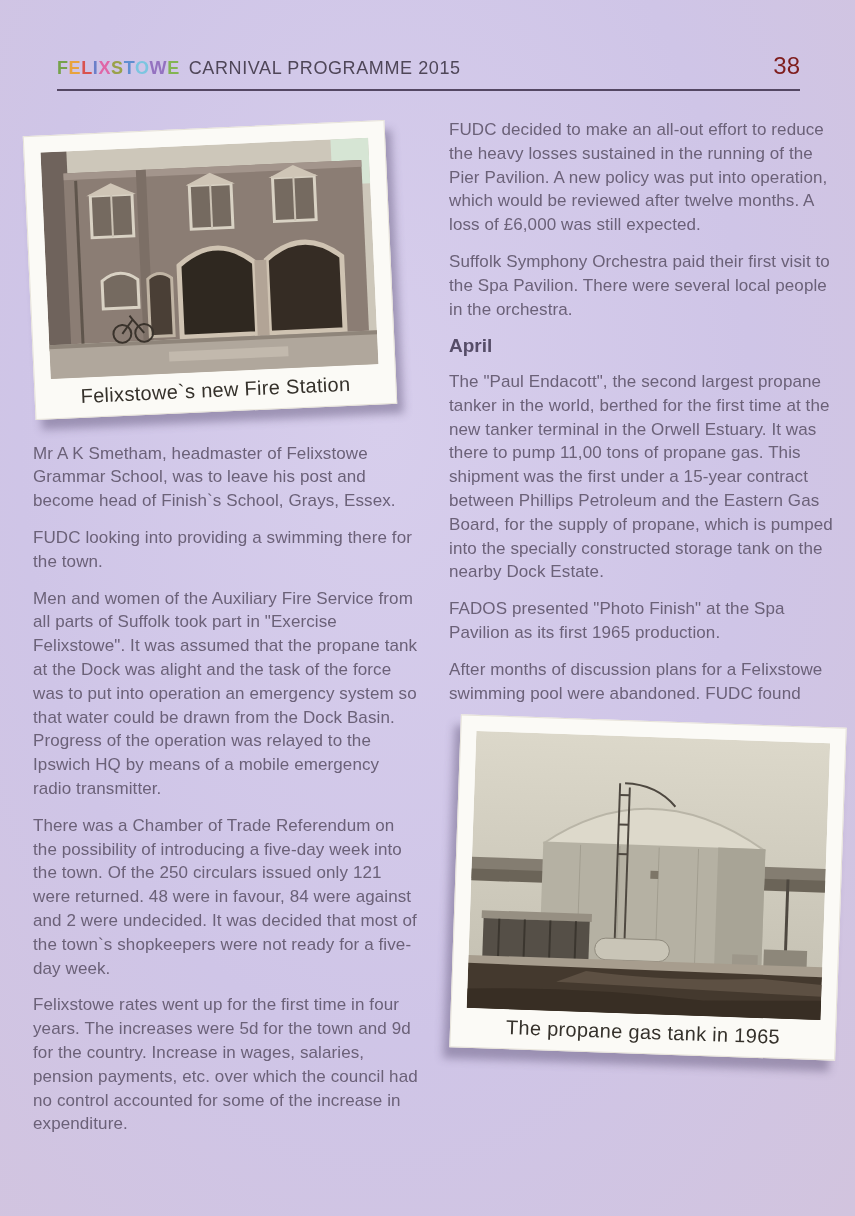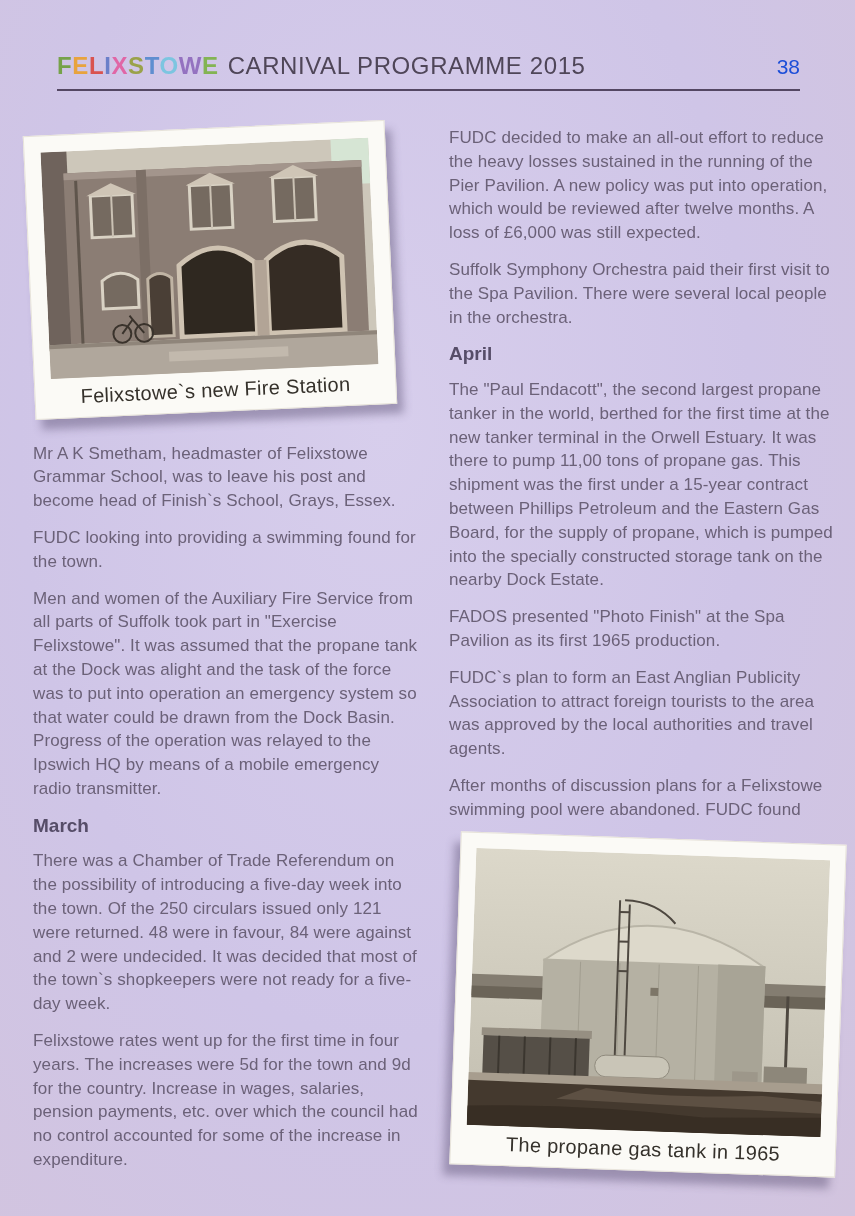--- a/index.html
+++ b/index.html
@@ -6,31 +6,31 @@
   body{
     width:855px;height:1216px;position:relative;overflow:hidden;
     font-family:"Liberation Sans","DejaVu Sans",sans-serif;
     background:radial-gradient(ellipse at 45% 35%, #d7ceec 0%, #cfc5e7 55%, #d2c4de 100%);
   }
   .page{position:absolute;inset:0;}
 
   
   .header{position:absolute;top:52px;left:57px;right:55px;}
   .header-line{display:flex;justify-content:space-between;align-items:baseline;}
-  .logo-title{font-size:24px;letter-spacing:.6px;color:#4f4658;white-space:nowrap;}
+  .logo-title{font-size:18px;letter-spacing:.6px;color:#4f4658;white-space:nowrap;}
   .logo-letter{font-weight:700;}
   .title-rest{margin-left:9px;font-weight:400;color:#4f4658;}
-  .page-number{font-size:21px;color:#1d4ed8;margin-left:44px;}
+  .page-number{font-size:24px;color:#7f1d1d;margin-left:44px;}
   .header-rule{margin-top:9px;border-bottom:2px solid #544763;}
 
   
   .content{position:absolute;top:118px;left:33px;display:flex;gap:28px;}
   .col{width:388px;}
   .col p{
-    margin:8px 0 13px 0;font-size:17px;line-height:1.40;
+    margin:0 0 13px 0;font-size:17px;line-height:1.40;
     color:#6b6178;letter-spacing:.1px;
   }
   .col h3{
     margin:4px 0 11px 0;font-size:19px;line-height:1.3;
     color:#564d68;font-weight:700;
   }
 
   
   .photo-card{
     background:#fbfaf6;border:1px solid #e7e3da;
@@ -113,34 +113,32 @@
             <circle cx="74" cy="186" r="9"></circle>
             <circle cx="96" cy="186" r="9"></circle>
             <path d="M74,186 L85,172 L96,186 M85,172 L82,168"></path>
           </g>
           <line x1="34" y1="30" x2="34" y2="194" stroke="#5f554c" stroke-width="3"></line>
         </svg>
         <div class="photo-caption">Felixstowe`s new Fire Station</div>
       </div>
 
       <p>Mr A K Smetham, headmaster of Felixstowe Grammar School, was to leave his post and become head of Finish`s School, Grays, Essex.</p>
-      <p>FUDC looking into providing a swimming found for the town.</p>
+      <p>FUDC looking into providing a swimming there for the town.</p>
       <p>Men and women of the Auxiliary Fire Service from all parts of Suffolk took part in "Exercise Felixstowe". It was assumed that the propane tank at the Dock was alight and the task of the force was to put into operation an emergency system so that water could be drawn from the Dock Basin. Progress of the operation was relayed to the Ipswich HQ by means of a mobile emergency radio transmitter.</p>
-      <h3>March</h3>
       <p>There was a Chamber of Trade Referendum on the possibility of introducing a five-day week into the town. Of the 250 circulars issued only 121 were returned. 48 were in favour, 84 were against and 2 were undecided. It was decided that most of the town`s shopkeepers were not ready for a five-day week.</p>
       <p>Felixstowe rates went up for the first time in four years. The increases were 5d for the town and 9d for the country. Increase in wages, salaries, pension payments, etc. over which the council had no control accounted for some of the increase in expenditure.</p>
     </div>
 
     <div class="col">
       <p>FUDC decided to make an all-out effort to reduce the heavy losses sustained in the running of the Pier Pavilion. A new policy was put into operation, which would be reviewed after twelve months. A loss of £6,000 was still expected.</p>
       <p>Suffolk Symphony Orchestra paid their first visit to the Spa Pavilion. There were several local people in the orchestra.</p>
       <h3>April</h3>
       <p>The "Paul Endacott", the second largest propane tanker in the world, berthed for the first time at the new tanker terminal in the Orwell Estuary. It was there to pump 11,00 tons of propane gas. This shipment was the first under a 15-year contract between Phillips Petroleum and the Eastern Gas Board, for the supply of propane, which is pumped into the specially constructed storage tank on the nearby Dock Estate.</p>
       <p>FADOS presented "Photo Finish" at the Spa Pavilion as its first 1965 production.</p>
-      <p>FUDC`s plan to form an East Anglian Publicity Association to attract foreign tourists to the area was approved by the local authorities and travel agents.</p>
       <p>After months of discussion plans for a Felixstowe swimming pool were abandoned. FUDC found</p>
 
       <div class="photo-card card-tank">
         <svg class="photo" viewBox="0 0 360 282" xmlns="http://www.w3.org/2000/svg">
           <defs>
             <linearGradient id="sky2" x1="0" y1="0" x2="0" y2="1">
               <stop offset="0" stop-color="#dcd8ca"></stop>
               <stop offset="1" stop-color="#c2beb0"></stop>
             </linearGradient>
           </defs>

